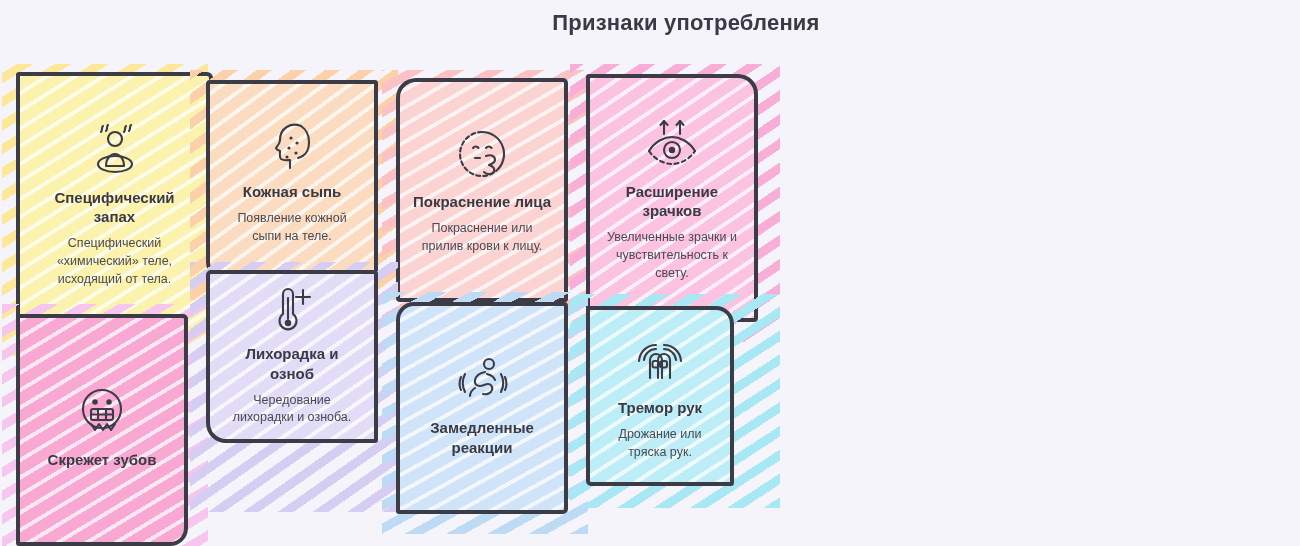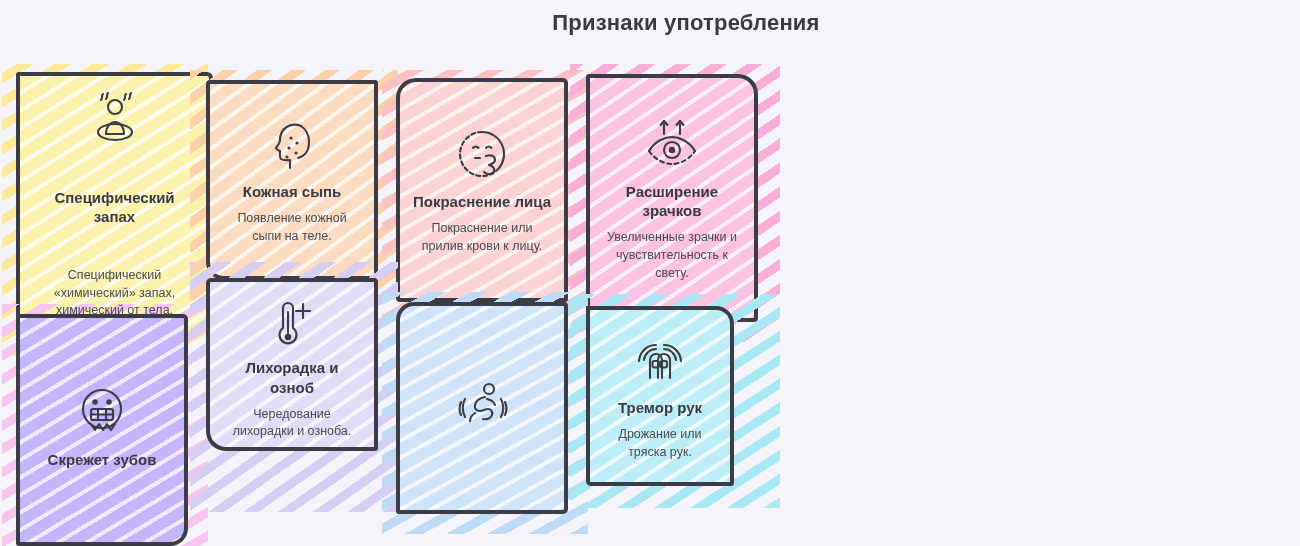--- a/index.html
+++ b/index.html
@@ -64,35 +64,35 @@
     max-width:150px;
   }
 </style>
 </head>
 <body>
 
 <div id="page-title">Признаки употребления</div>
 
 <div id="board">
     <div class="hatch" style="left: 2px; top: 6px; width: 206px; height: 292px; background: repeating-linear-gradient(-32deg, rgb(253, 232, 154) 0px, rgb(253, 232, 154) 9px, rgba(245, 244, 250, 0) 9px, rgba(245, 244, 250, 0) 20px);"></div>
-    <div class="card r1" style="left: 16px; top: 14px; width: 197px; height: 264px; background: rgb(251, 242, 174); justify-content: space-between;">
+    <div class="card r1" style="left: 16px; top: 14px; width: 197px; height: 264px; background: rgb(251, 242, 174); justify-content: center;">
       <div class="hatch" style="left: -20px; top: -20px; width: 212px; height: 304px; background: repeating-linear-gradient(-32deg, rgba(255, 255, 255, 0) 0px, rgba(255, 255, 255, 0) 11px, rgba(255, 255, 255, 0.72) 11px, rgba(255, 255, 255, 0.72) 15px);"></div>
       <div class="icon">
         <svg width="58" height="54" viewBox="0 0 58 54">
       <g fill="none" stroke="#3c3c46" stroke-width="2.1" stroke-linecap="round" stroke-linejoin="round">
         <circle cx="29" cy="15" r="7"></circle>
         <path d="M20 42c0-7 4-12 9-12s9 5 9 12z"></path>
         <ellipse cx="29" cy="40" rx="17" ry="8"></ellipse>
         <path d="M15 8c2-2 0-4 2-6M20 7c2-2 0-4 2-6"></path>
         <path d="M38 8c2-2 0-4 2-6M43 7c2-2 0-4 2-6"></path>
       </g>
         </svg>
       </div>
       <div class="c-title">Специфический запах</div>
-      <div class="c-desc">Специфический «химический» запах, химический от тела.</div>
+      <div class="c-desc">Специфический «химический» теле, исходящий от тела.</div>
     </div>
     <div class="hatch" style="left: 190px; top: 12px; width: 208px; height: 230px; background: repeating-linear-gradient(-36deg, rgb(252, 208, 168) 0px, rgb(252, 208, 168) 9px, rgba(245, 244, 250, 0) 9px, rgba(245, 244, 250, 0) 20px);"></div>
     <div class="card r2" style="left: 206px; top: 22px; width: 172px; height: 200px; background: rgb(251, 220, 192); justify-content: center;">
       <div class="hatch" style="left: -20px; top: -20px; width: 212px; height: 240px; background: repeating-linear-gradient(-36deg, rgba(255, 255, 255, 0) 0px, rgba(255, 255, 255, 0) 11px, rgba(255, 255, 255, 0.72) 11px, rgba(255, 255, 255, 0.72) 15px);"></div>
       <div class="icon">
         <svg width="58" height="54" viewBox="0 0 58 54">
       <g fill="none" stroke="#3c3c46" stroke-width="2.1" stroke-linecap="round" stroke-linejoin="round">
         <path d="M38 8C28 4 17 10 17 22c0 4-3 6-4 8 0 2 3 2 4 3 0 4-1 6 1 8 3 2 7 1 9 1v8"></path>
         <path d="M38 8c6 4 8 10 8 16 0 10-4 14-11 16"></path>
       </g>
@@ -137,38 +137,38 @@
         <path d="M6 33c6 9 16 13 23 13s17-4 23-13" stroke-dasharray="4 3.5"></path>
         <circle cx="29" cy="32" r="8"></circle>
         <circle cx="29" cy="32" r="2.2" fill="#3c3c46"></circle>
       </g>
         </svg>
       </div>
       <div class="c-title">Расширение зрачков</div>
       <div class="c-desc">Увеличенные зрачки и чувствительность к свету.</div>
     </div>
     <div class="hatch" style="left: 2px; top: 246px; width: 206px; height: 260px; background: repeating-linear-gradient(-31deg, rgb(246, 198, 238) 0px, rgb(246, 198, 238) 9px, rgba(245, 244, 250, 0) 9px, rgba(245, 244, 250, 0) 20px);"></div>
-    <div class="card r5" style="left: 16px; top: 256px; width: 172px; height: 232px; background: #c4b5fd; justify-content: center;">
+    <div class="card r5" style="left: 16px; top: 256px; width: 172px; height: 232px; background: #f9a8d4; justify-content: center;">
       <div class="hatch" style="left: -20px; top: -20px; width: 212px; height: 272px; background: repeating-linear-gradient(-31deg, rgba(255, 255, 255, 0) 0px, rgba(255, 255, 255, 0) 11px, rgba(255, 255, 255, 0.72) 11px, rgba(255, 255, 255, 0.72) 15px);"></div>
       <div class="icon">
         <svg width="58" height="54" viewBox="0 0 58 54">
       <g fill="none" stroke="#3c3c46" stroke-width="2.1" stroke-linecap="round" stroke-linejoin="round">
         <ellipse cx="29" cy="23" rx="19" ry="19"></ellipse>
         <circle cx="22" cy="16" r="1.7" fill="#3c3c46"></circle>
         <circle cx="36" cy="16" r="1.7" fill="#3c3c46"></circle>
         <rect x="18" y="23" width="22" height="11" rx="2"></rect>
         <path d="M18 28.5h22M25 23v11M33 23v11"></path>
         <path d="M18 38l4 6 4-6 4 6 4-6 4 6 4-6"></path>
       </g>
         </svg>
       </div>
       <div class="c-title">Скрежет зубов</div>
     </div>
     <div class="hatch" style="left: 190px; top: 204px; width: 208px; height: 250px; background: repeating-linear-gradient(-35deg, rgb(214, 205, 243) 0px, rgb(214, 205, 243) 9px, rgba(245, 244, 250, 0) 9px, rgba(245, 244, 250, 0) 20px);"></div>
-    <div class="card r6" style="left: 206px; top: 220px; width: 172px; height: 173px; background: rgb(226, 220, 247); justify-content: flex-start;">
+    <div class="card r6" style="left: 206px; top: 212px; width: 172px; height: 173px; background: rgb(226, 220, 247); justify-content: flex-end;">
       <div class="hatch" style="left: -20px; top: -20px; width: 212px; height: 262px; background: repeating-linear-gradient(-35deg, rgba(255, 255, 255, 0) 0px, rgba(255, 255, 255, 0) 11px, rgba(255, 255, 255, 0.72) 11px, rgba(255, 255, 255, 0.72) 15px);"></div>
       <div class="icon">
         <svg width="58" height="54" viewBox="0 0 58 54">
       <g fill="none" stroke="#3c3c46" stroke-width="2.1" stroke-linecap="round" stroke-linejoin="round">
         <path d="M20 12a5 5 0 0 1 10 0v20a8.5 8.5 0 1 1-10 0z"></path>
         <path d="M25 16v21"></path>
         <circle cx="25" cy="41" r="2.2" fill="#3c3c46"></circle>
         <path d="M40 8v14M33 15h14"></path>
       </g>
         </svg>
@@ -186,20 +186,21 @@
         <path d="M32 18c-5 1-9 4-10 8-1 4 2 6 5 6 3 0 5-2 8-2 3 0 5 3 4 6-1 3-5 5-9 4"></path>
         <path d="M22 34c-3 2-5 5-5 8"></path>
         <path d="M34 20c4 1 7 3 8 6"></path>
         <path d="M12 20c-3 6-3 12 0 18"></path>
         <path d="M8 23c-2 5-2 9 0 13"></path>
         <path d="M48 20c3 6 3 12 0 18"></path>
         <path d="M52 23c2 5 2 9 0 13"></path>
       </g>
         </svg>
       </div>
+      <div class="c-title">Замедленные реакции</div>
     </div>
     <div class="hatch" style="left: 570px; top: 236px; width: 210px; height: 214px; background: repeating-linear-gradient(-33deg, rgb(168, 232, 245) 0px, rgb(168, 232, 245) 9px, rgba(245, 244, 250, 0) 9px, rgba(245, 244, 250, 0) 20px);"></div>
     <div class="card r8" style="left: 586px; top: 248px; width: 148px; height: 180px; background: rgb(189, 238, 247); justify-content: center;">
       <div class="hatch" style="left: -20px; top: -20px; width: 212px; height: 220px; background: repeating-linear-gradient(-33deg, rgba(255, 255, 255, 0) 0px, rgba(255, 255, 255, 0) 11px, rgba(255, 255, 255, 0.72) 11px, rgba(255, 255, 255, 0.72) 15px);"></div>
       <div class="icon">
         <svg width="58" height="54" viewBox="0 0 58 54">
       <g fill="none" stroke="#3c3c46" stroke-width="2.1" stroke-linecap="round" stroke-linejoin="round">
         <path d="M19 44V26a6 6 0 0 1 12 0v18"></path>
         <path d="M27 44V26a6 6 0 0 1 12 0v18"></path>
         <rect x="21.5" y="27" width="6.5" height="6.5" rx="2"></rect>

